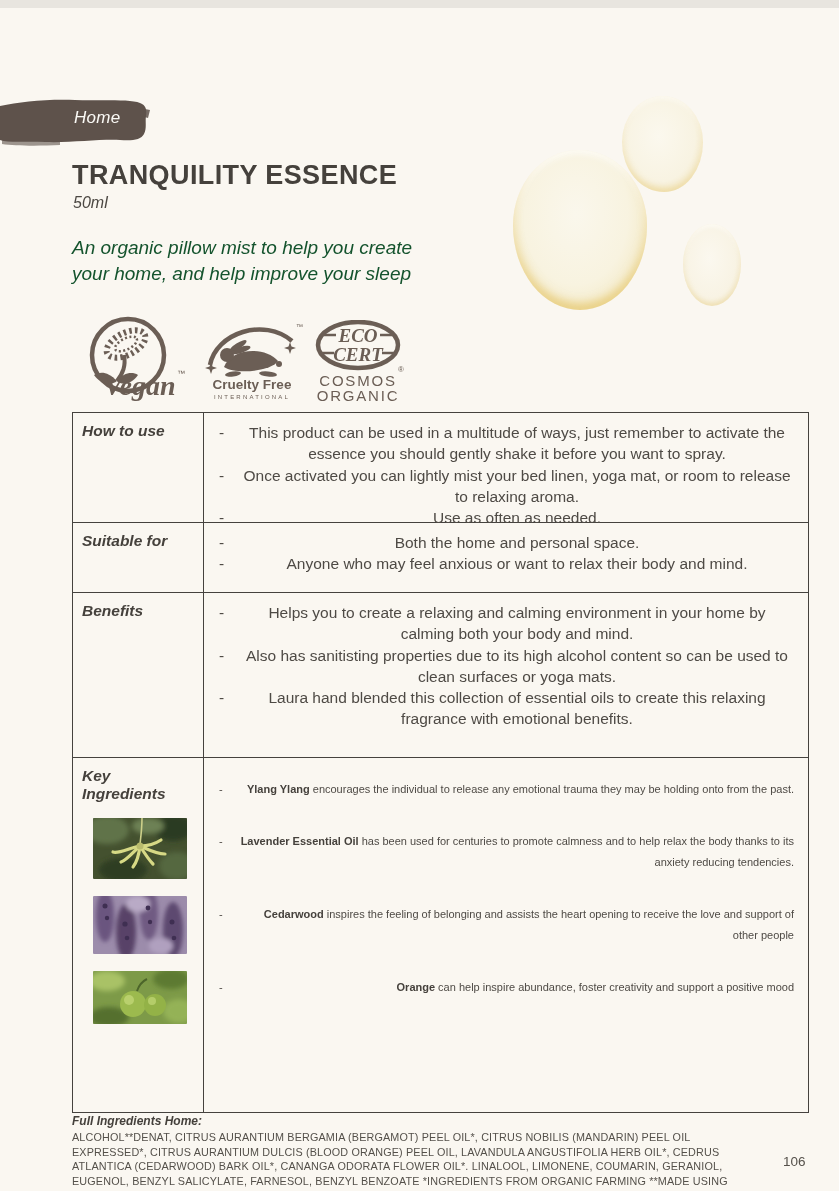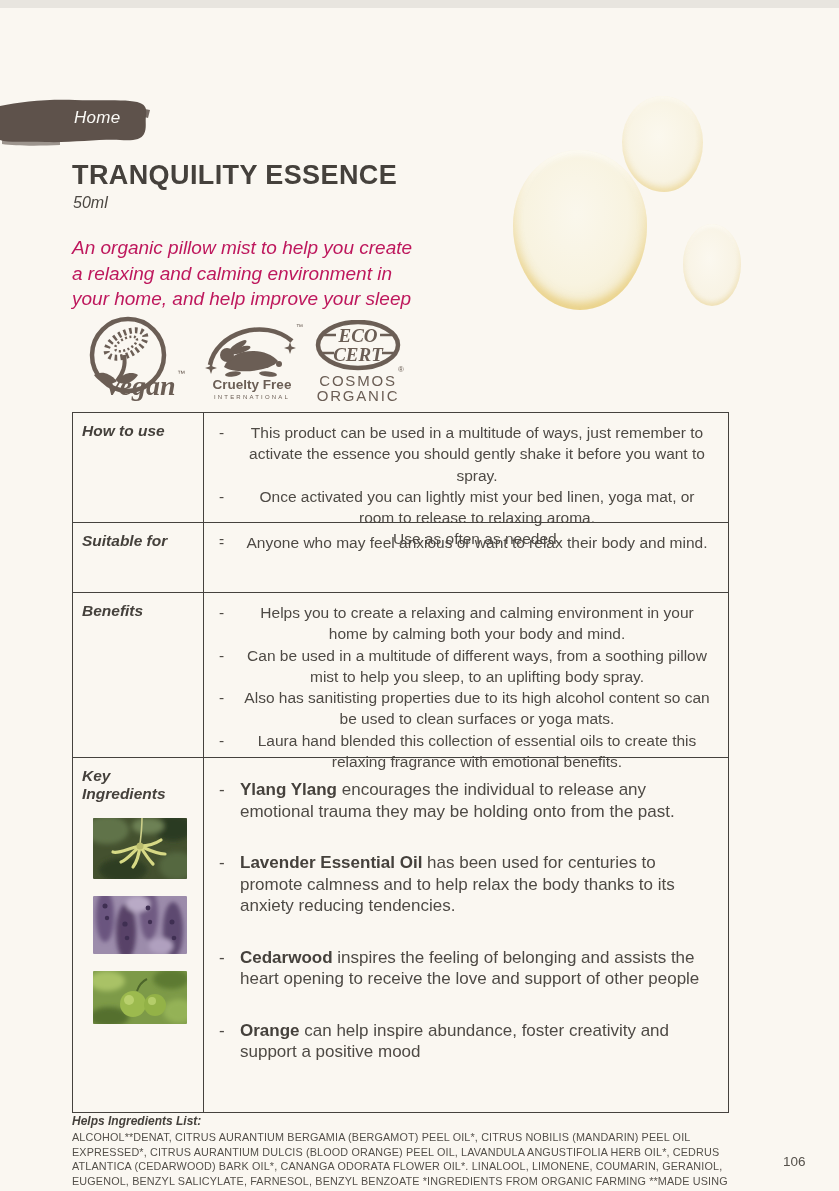--- a/index.html
+++ b/index.html
@@ -28,21 +28,21 @@
     font-size: 27px; font-weight: 700; letter-spacing: 0.4px;
     color: #45413c;
   }
   .volume {
     position: absolute; left: 73px; top: 186px;
     font-size: 16px; font-style: italic; color: #4c4843;
   }
   .description {
     position: absolute; left: 72px; top: 227px; width: 370px;
     font-size: 19px; font-style: italic; line-height: 25.5px;
-    color: #be185d;
+    color: #14532d;
   }
 
   
   .droplet { position: absolute; }
   .droplet-large {
     left: 513px; top: 142px; width: 134px; height: 160px;
     border-radius: 49% 51% 50% 50% / 47% 47% 53% 53%;
     background: radial-gradient(ellipse at 47% 40%, #faf7ec 0%, #f8f3e0 52%, #f4eac6 78%, #eed99a 93%, #e6c55f 100%);
     box-shadow: inset 0 -7px 9px rgba(224,185,75,0.55), inset 0 3px 7px rgba(255,255,255,0.85);
   }
@@ -60,21 +60,21 @@
   }
 
   
   .logo { position: absolute; }
   .logo-vegan   { left: 74px;  top: 306px; }
   .logo-bunny   { left: 202px; top: 309px; text-align: center; }
   .logo-ecocert { left: 314px; top: 312px; }
 
   
   .info-table {
-    position: absolute; left: 72px; top: 404px; width: 657px;
+    position: absolute; left: 72px; top: 404px; width: 737px;
     border: 1.5px solid #45423e;
     background: transparent;
   }
   .trow { display: flex; }
   .trow + .trow { border-top: 1.5px solid #45423e; }
   .tlabel {
     width: 131px; flex: 0 0 131px;
     border-right: 1.5px solid #45423e;
     padding: 9px 6px 0 9px;
     font-size: 15.5px; font-weight: 700; font-style: italic;
@@ -91,21 +91,21 @@
     position: relative; padding-left: 24px;
     font-size: 15.5px; line-height: 21.3px; color: #4e4a45;
   }
   ul.bullets li::before {
     content: "-"; position: absolute; left: 3px; top: 0;
   }
 
   .ki-content { padding-top: 21px; }
   .ki-item {
     position: relative; padding-left: 24px; margin-bottom: 30px;
-    font-size: 17px; line-height: 21.5px; color: #4e4a45;
+    font-size: 11px; line-height: 21.5px; color: #4e4a45; text-align: right;
   }
   .ki-item::before { content: "-"; position: absolute; left: 3px; top: 0; }
   .ki-name { font-weight: 700; color: #45413c; }
 
   .ki-photos { margin-top: 15px; margin-left: 11px; }
   .ki-photo { display: block; margin-bottom: 17px; border-radius: 1px; }
 
   
   .full-ing-label {
     position: absolute; left: 72px; top: 1106px;
@@ -132,21 +132,20 @@
       <path fill="#5e524b" opacity="0.85" d="M140,12 L150,14 L148,22 L141,20 Z"></path>
       <path fill="#5e524b" opacity="0.6" d="M2,44 C20,46 40,44 60,46 L60,49 C40,50 15,50 2,48 Z"></path>
     </svg>
   </div>
   <div class="home-label">Home</div>
 
   <div class="title">TRANQUILITY ESSENCE</div>
   <div class="volume">50ml</div>
   <div class="description">
     <div>An organic pillow mist to help you create</div>
-    <div>a relaxing and calming environment in</div>
     <div>your home, and help improve your sleep</div>
   </div>
 
   <div class="droplet droplet-large"></div>
   <div class="droplet droplet-medium"></div>
   <div class="droplet droplet-small"></div>
 
   <div class="logo logo-vegan">
     <svg width="120" height="90" viewBox="0 0 120 90">
       <g stroke="#6b5e55" fill="none">
@@ -205,31 +204,31 @@
           <li>Once activated you can lightly mist your bed linen, yoga mat, or room to release to relaxing aroma.</li>
           <li>Use as often as needed.</li>
         </ul>
       </div>
     </div>
 
     <div class="trow row-suitable">
       <div class="tlabel">Suitable for</div>
       <div class="tcontent">
         <ul class="bullets">
+          <li>Both the home and personal space.</li>
           <li>Anyone who may feel anxious or want to relax their body and mind.</li>
         </ul>
       </div>
     </div>
 
     <div class="trow row-benefits">
       <div class="tlabel">Benefits</div>
       <div class="tcontent">
         <ul class="bullets">
           <li>Helps you to create a relaxing and calming environment in your home by calming both your body and mind.</li>
-          <li>Can be used in a multitude of different ways, from a soothing pillow mist to help you sleep, to an uplifting body spray.</li>
           <li>Also has sanitisting properties due to its high alcohol content so can be used to clean surfaces or yoga mats.</li>
           <li>Laura hand blended this collection of essential oils to create this relaxing fragrance with emotional benefits.</li>
         </ul>
       </div>
     </div>
 
     <div class="trow row-keying">
       <div class="tlabel">
         <span>Key Ingredients</span>
         <div class="ki-photos">
@@ -320,17 +319,17 @@
           <span class="ki-name">Cedarwood</span><span> inspires the feeling of belonging and assists the heart opening to receive the love and support of other people</span>
         </div>
         <div class="ki-item">
           <span class="ki-name">Orange</span><span> can help inspire abundance, foster creativity and support a positive mood</span>
         </div>
       </div>
     </div>
 
   </div>
 
-  <div class="full-ing-label">Helps Ingredients List:</div>
+  <div class="full-ing-label">Full Ingredients Home:</div>
   <div class="full-ing-text">ALCOHOL**DENAT, CITRUS AURANTIUM BERGAMIA (BERGAMOT) PEEL OIL*, CITRUS NOBILIS (MANDARIN) PEEL OIL EXPRESSED*, CITRUS AURANTIUM DULCIS (BLOOD ORANGE) PEEL OIL, LAVANDULA ANGUSTIFOLIA HERB OIL*, CEDRUS ATLANTICA (CEDARWOOD) BARK OIL*, CANANGA ODORATA FLOWER OIL*. LINALOOL, LIMONENE, COUMARIN, GERANIOL, EUGENOL, BENZYL SALICYLATE, FARNESOL, BENZYL BENZOATE *INGREDIENTS FROM ORGANIC FARMING **MADE USING ORGANIC INGREDIENTS</div>
   <div class="page-number">106</div>
 
 </div>
 
 </body></html>

